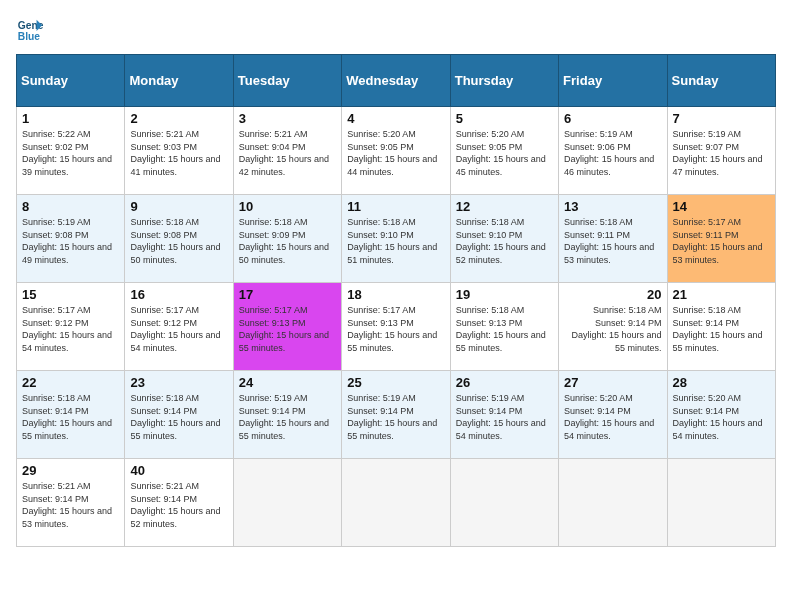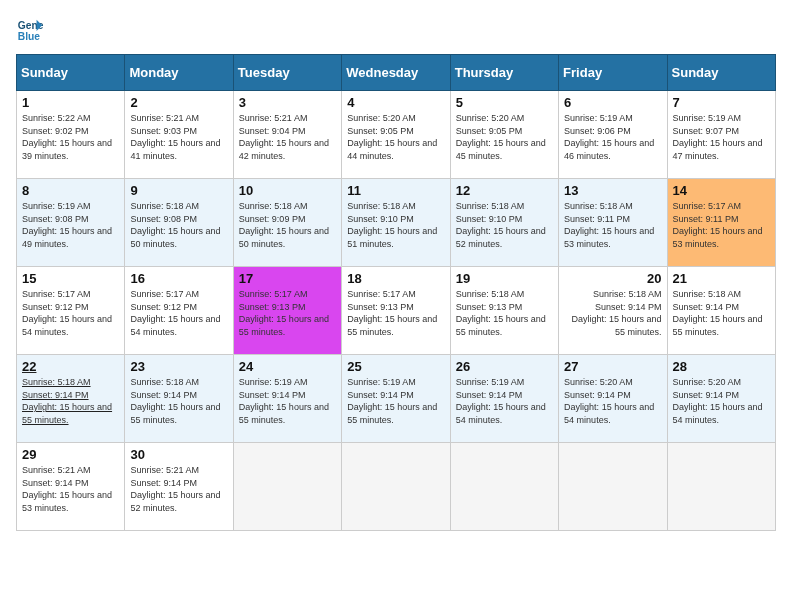--- a/index.html
+++ b/index.html
@@ -38,21 +38,21 @@
       color: #555;
     }
     .calendar {
       width: 100%;
       border-collapse: collapse;
       border: 1px solid #ccc;
     }
     .calendar th {
       background-color: #2471a3;
       color: #fff;
-      padding: 10px 4px;
+      padding: 18px 4px;
       text-align: left;
       font-size: 13px;
       border: 1px solid #1a5276;
       margin-left: 20px;
     }
     .calendar td {
       vertical-align: top;
       padding: 4px 5px;
       border: 1px solid #ccc;
       font-size: 9.5px;
@@ -197,21 +197,21 @@
         <td style="background: rgb(255, 255, 255); text-align: right;">
           <span class="day-num">20</span>
           <div class="day-info">Sunrise: 5:18 AM<br>Sunset: 9:14 PM<br>Daylight: 15 hours and 55 minutes.</div>
         </td>
         <td style="background: rgb(255, 255, 255);">
           <span class="day-num">21</span>
           <div class="day-info">Sunrise: 5:18 AM<br>Sunset: 9:14 PM<br>Daylight: 15 hours and 55 minutes.</div>
         </td>
       </tr>
       <tr>
-        <td style="background: rgb(234, 244, 251); text-decoration: underline;">
+        <td style="background: rgb(234, 244, 251);">
           <span class="day-num">22</span>
           <div class="day-info">Sunrise: 5:18 AM<br>Sunset: 9:14 PM<br>Daylight: 15 hours and 55 minutes.</div>
         </td>
         <td style="background: rgb(234, 244, 251);">
           <span class="day-num">23</span>
           <div class="day-info">Sunrise: 5:18 AM<br>Sunset: 9:14 PM<br>Daylight: 15 hours and 55 minutes.</div>
         </td>
         <td style="background: rgb(234, 244, 251);">
           <span class="day-num">24</span>
           <div class="day-info">Sunrise: 5:19 AM<br>Sunset: 9:14 PM<br>Daylight: 15 hours and 55 minutes.</div>
@@ -232,21 +232,21 @@
           <span class="day-num">28</span>
           <div class="day-info">Sunrise: 5:20 AM<br>Sunset: 9:14 PM<br>Daylight: 15 hours and 54 minutes.</div>
         </td>
       </tr>
       <tr>
         <td style="background: rgb(255, 255, 255);">
           <span class="day-num">29</span>
           <div class="day-info">Sunrise: 5:21 AM<br>Sunset: 9:14 PM<br>Daylight: 15 hours and 53 minutes.</div>
         </td>
         <td style="background: rgb(255, 255, 255);">
-          <span class="day-num">30</span>
+          <span class="day-num">40</span>
           <div class="day-info">Sunrise: 5:21 AM<br>Sunset: 9:14 PM<br>Daylight: 15 hours and 52 minutes.</div>
         </td>
         <td class="empty"></td>
         <td class="empty"></td>
         <td class="empty"></td>
         <td class="empty"></td>
         <td class="empty"></td>
       </tr>
     </tbody>
 </table>

